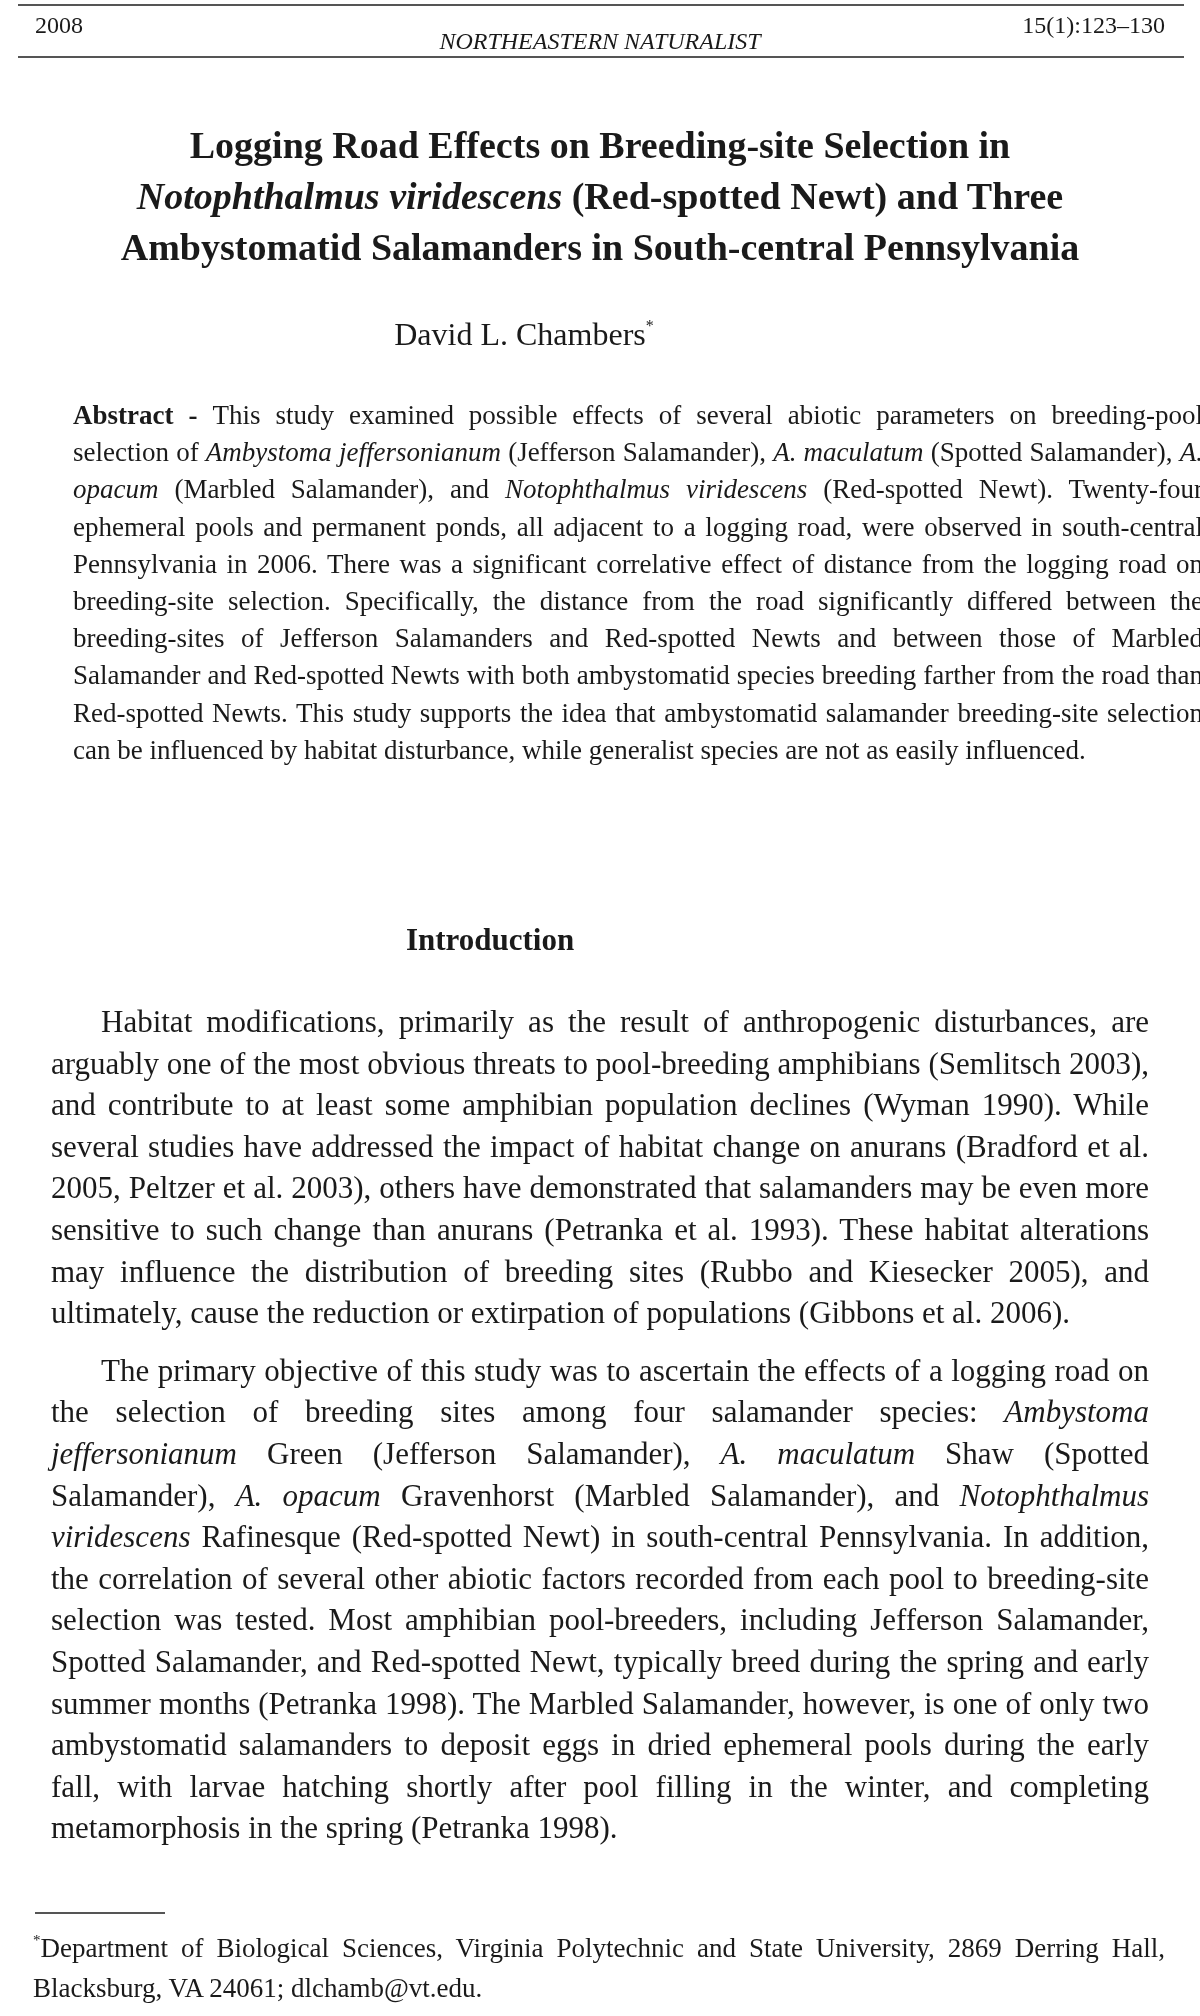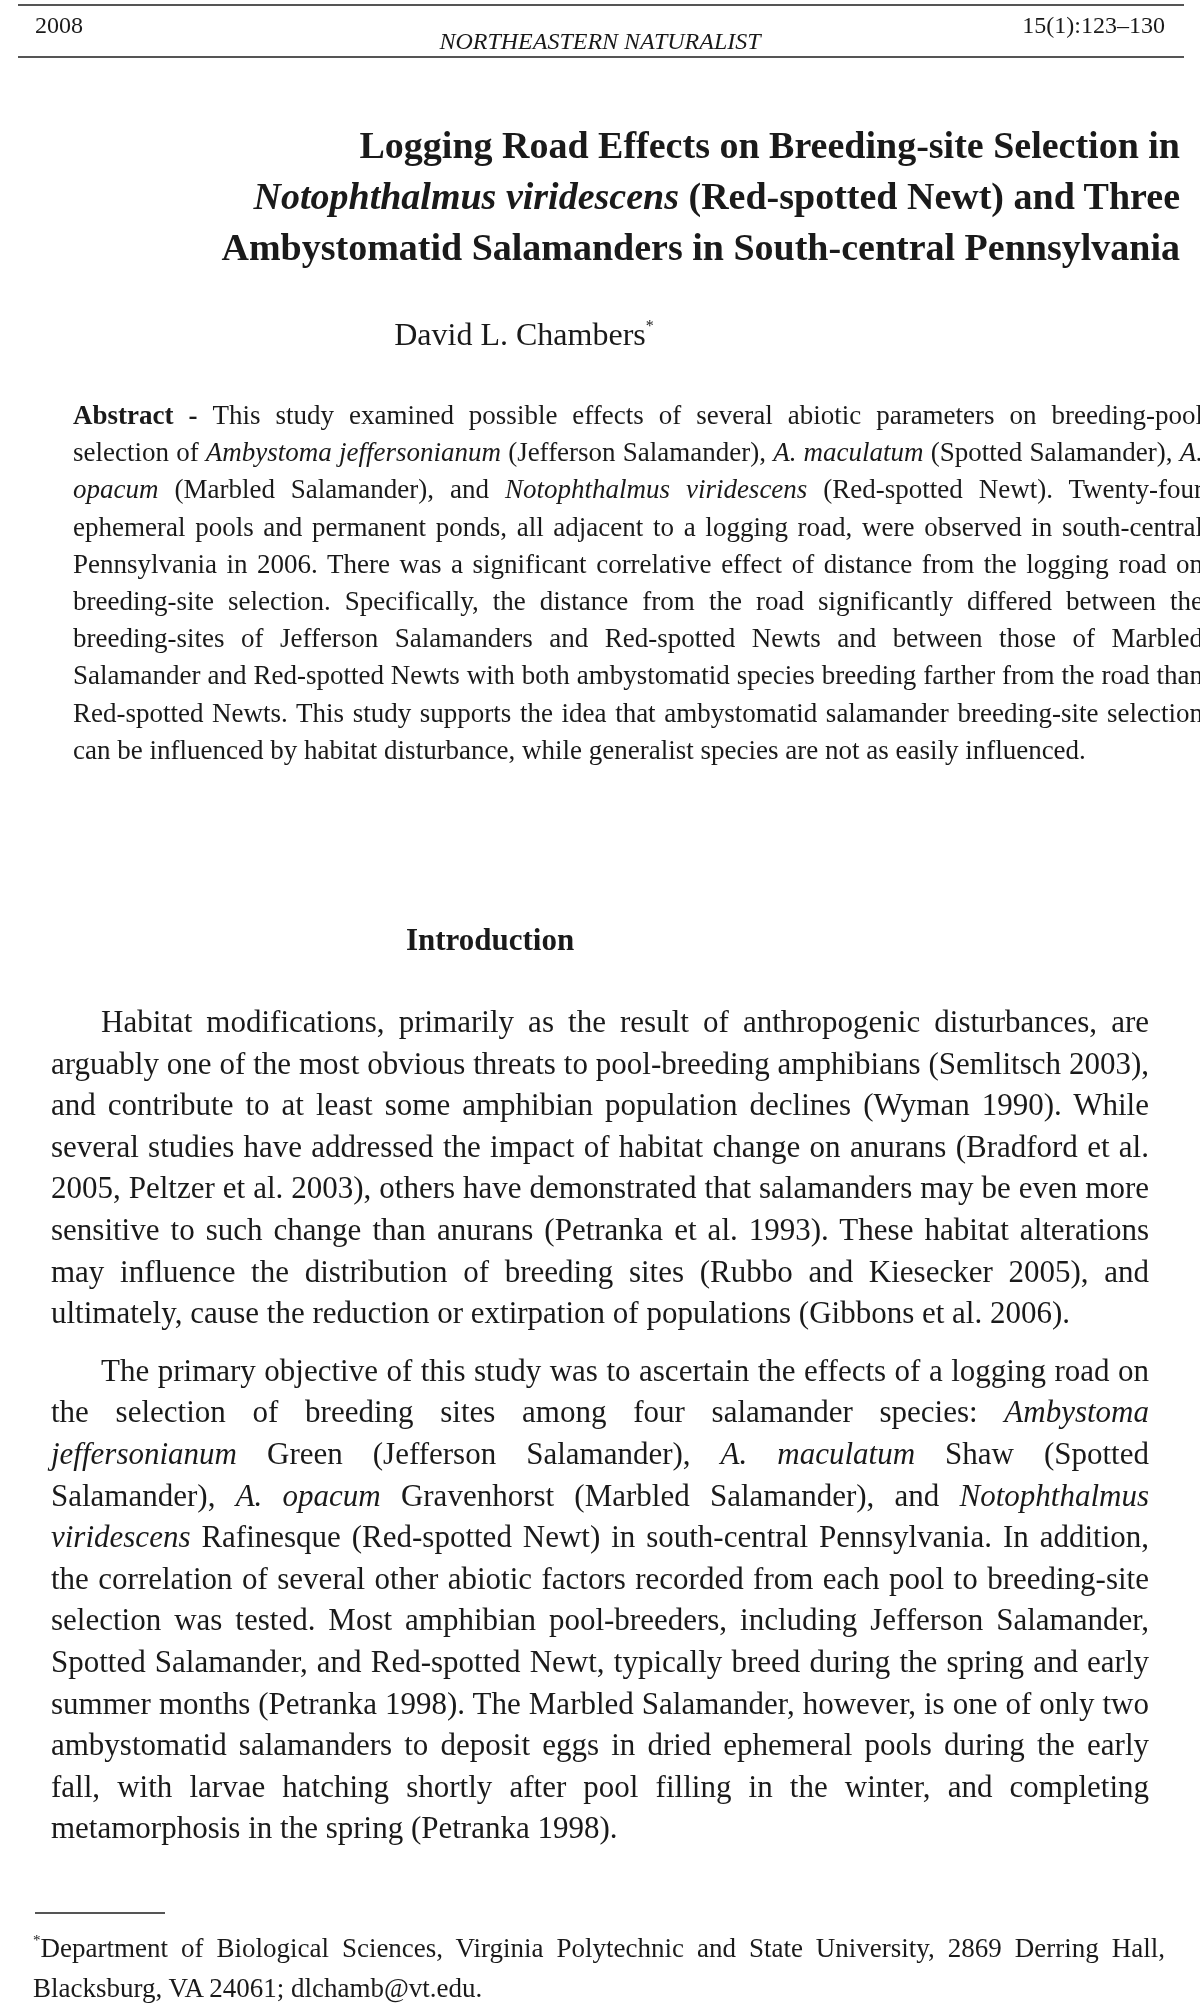--- a/index.html
+++ b/index.html
@@ -4,21 +4,21 @@
 <style>
   html, body { margin: 0; padding: 0; background: #ffffff; }
   body { width: 1200px; height: 2016px; position: relative; overflow: hidden;
          font-family: "Liberation Serif", "DejaVu Serif", serif; color: #1a1a1a; }
   .rule { position: absolute; left: 18px; width: 1166px; height: 2px; background: #555; }
   .running-head { position: absolute; top: 12px; left: 35px; width: 1130px; height: 32px;
                   font-size: 24px; }
   .running-head .year { position: absolute; left: 0; top: 0; }
   .running-head .journal { position: absolute; left: 0; right: 0; text-align: center; font-style: italic; top: 0; margin-top: 16px; }
   .running-head .vol { position: absolute; right: 0; top: 0; }
-  .title { position: absolute; top: 120px; left: 20px; width: 1160px; text-align: right;
+  .title { position: absolute; top: 120px; left: 20px; width: 1160px; text-align: center;
            font-weight: bold; font-size: 38px; line-height: 51px; }
   .title i { font-weight: bold; }
   .author { position: absolute; top: 316px; left: 0; width: 1048px; text-align: center; font-size: 32px; }
   .author sup { font-size: 16px; vertical-align: 14px; }
   .abstract { position: absolute; top: 397px; left: 35px; width: 1130px; font-size: 27px;
               line-height: 37.2px; text-align: justify; margin-left: 38px; }
   .abstract b { font-weight: bold; }
   .section-heading { position: absolute; top: 922px; left: 0; width: 980px; text-align: center;
                      font-weight: bold; font-size: 31px; }
   .body-text { position: absolute; top: 985px; left: 35px; width: 1130px; font-size: 31px;

